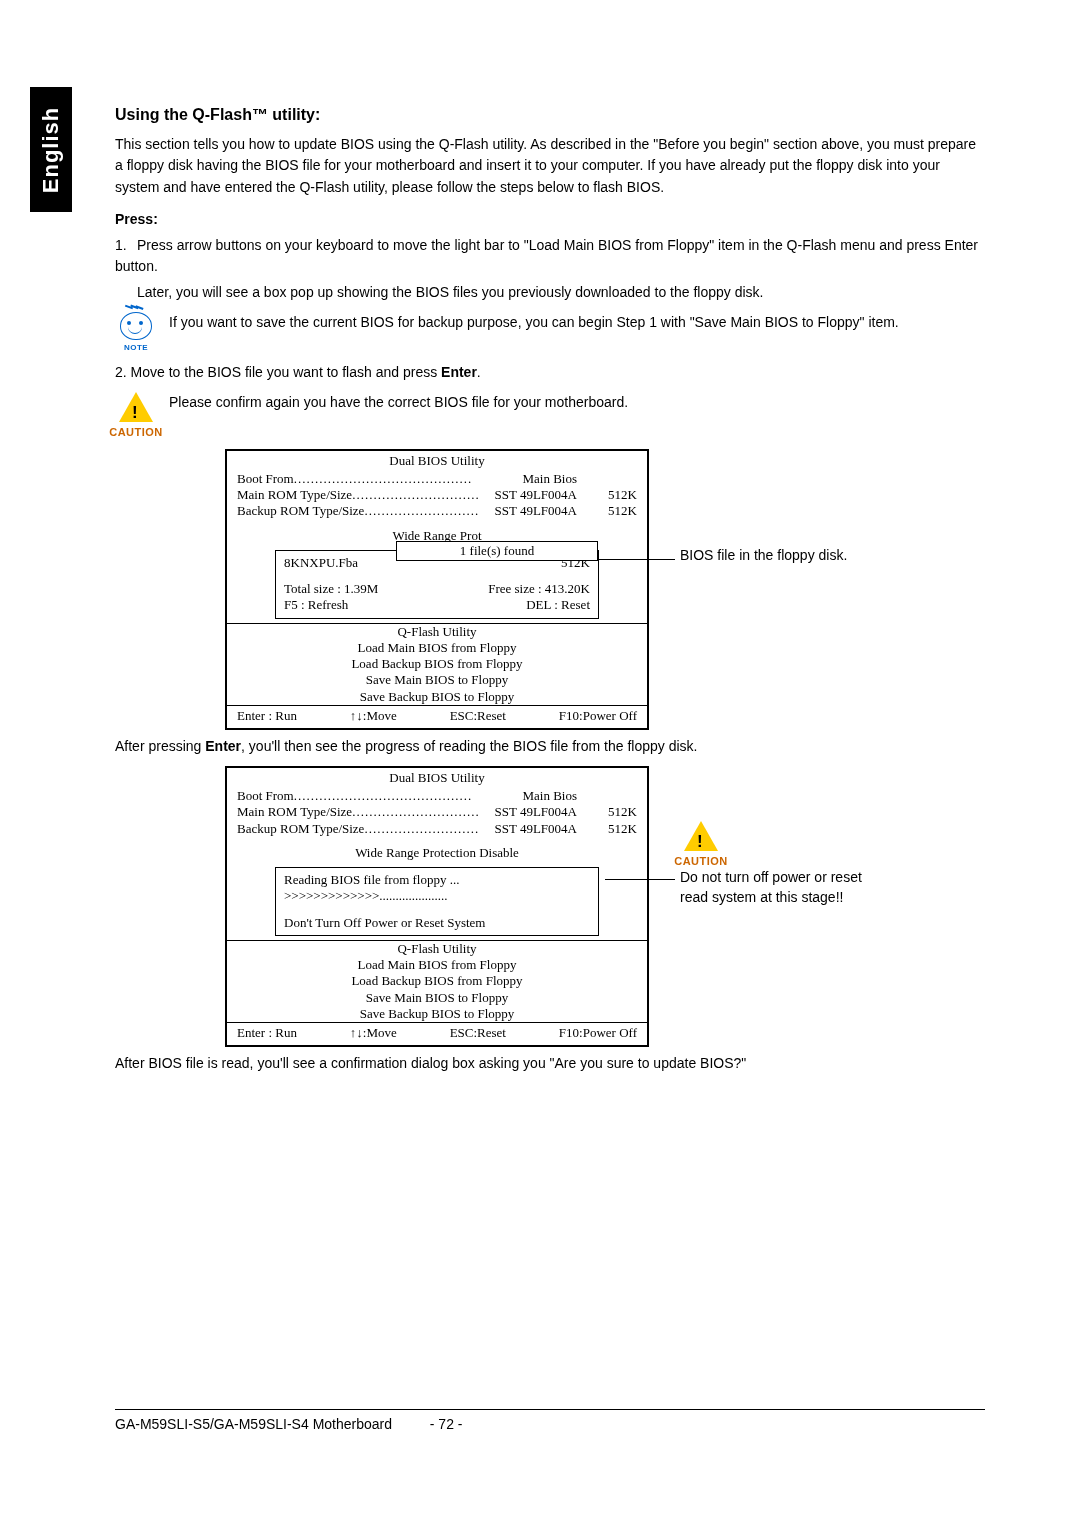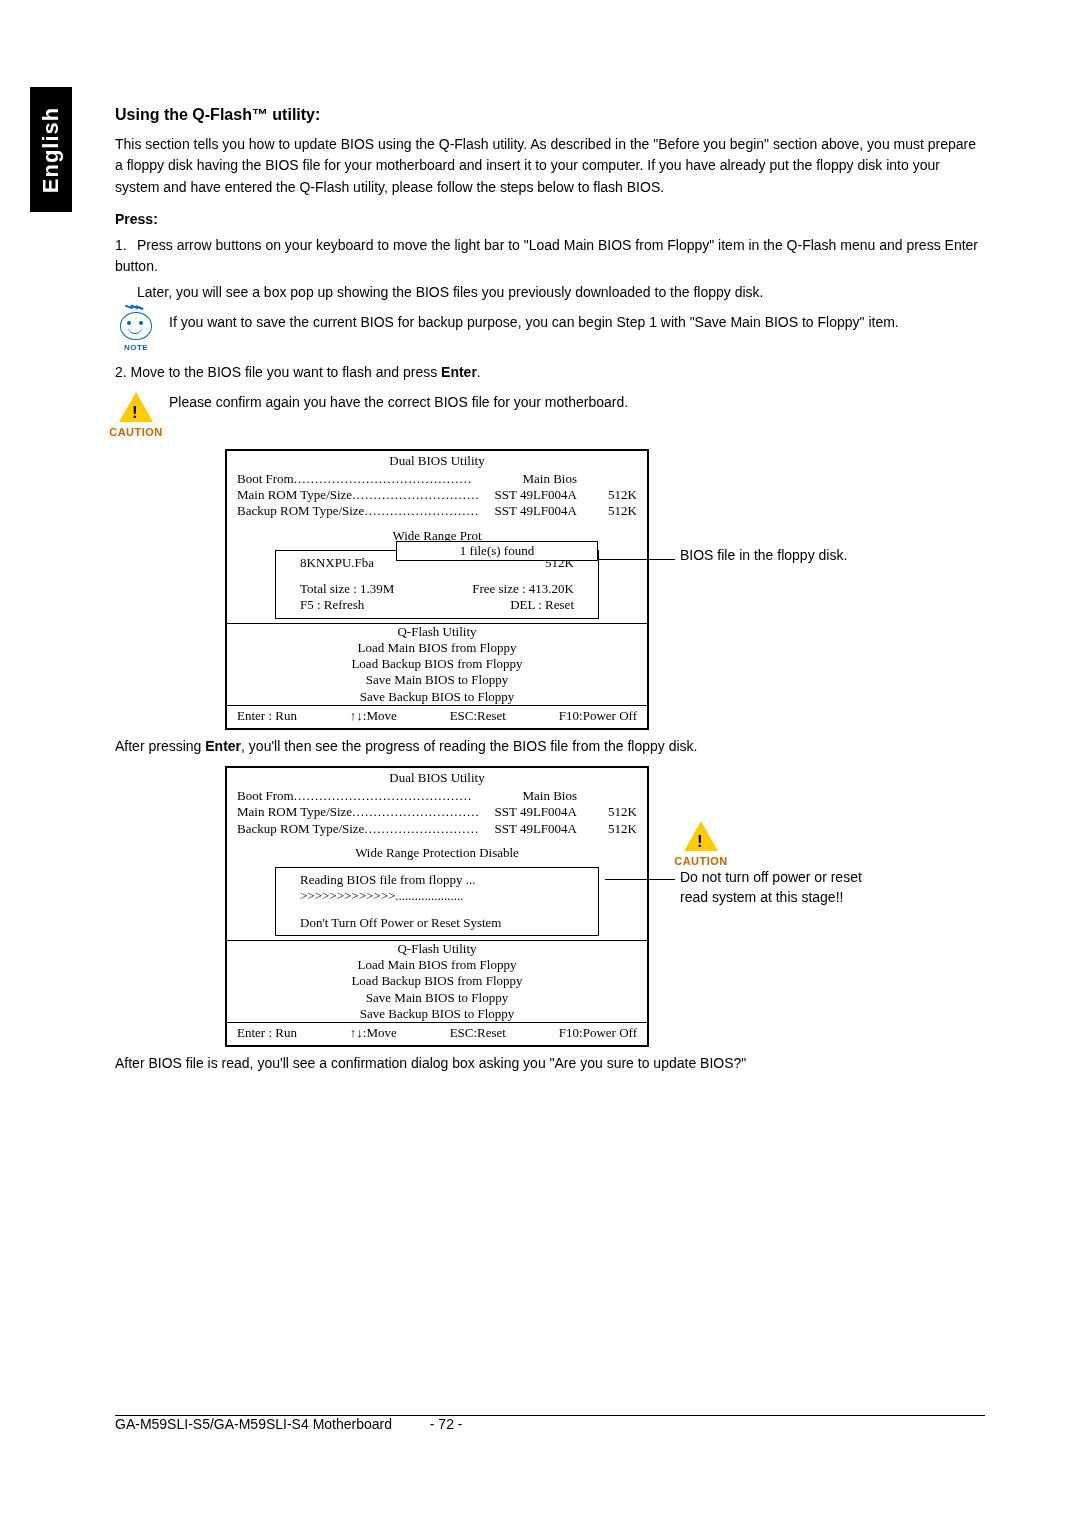--- a/index.html
+++ b/index.html
@@ -129,21 +129,21 @@
   }
   .bios-title { text-align: center; margin-top: 2px; }
   .bios-block { padding: 2px 10px; }
   .bios-row { display: flex; }
   .bios-label { flex: none; }
   .bios-dots { flex: 1; overflow: hidden; letter-spacing: 1px; }
   .bios-val { flex: none; }
   .bios-inset {
     margin: 6px 48px 4px 48px;
     border: 1.5px solid #000;
-    padding: 4px 24px;
+    padding: 4px 8px;
   }
   .bios-divider { border-top: 1.5px solid #000; margin: 0; }
   .bios-center { text-align: center; }
   .bios-foot {
     display: flex;
     justify-content: space-between;
     padding: 2px 10px;
   }
   .side-annot {
     position: absolute;
@@ -154,20 +154,21 @@
   .annot-line {
     position: absolute;
     border-top: 1px solid #000;
   }
   .footer {
     position: absolute;
     left: 115px;
     bottom: 100px;
     width: 870px;
     border-top: 1px solid #000;
+    padding-top: 6px;
     font-size: 14px;
   }
   .popup-overlay {
     position: absolute;
     left: 120px;
     top: -10px;
     width: 200px;
     background: #fff;
     border: 1.5px solid #000;
     font-family: "Times New Roman", serif;

